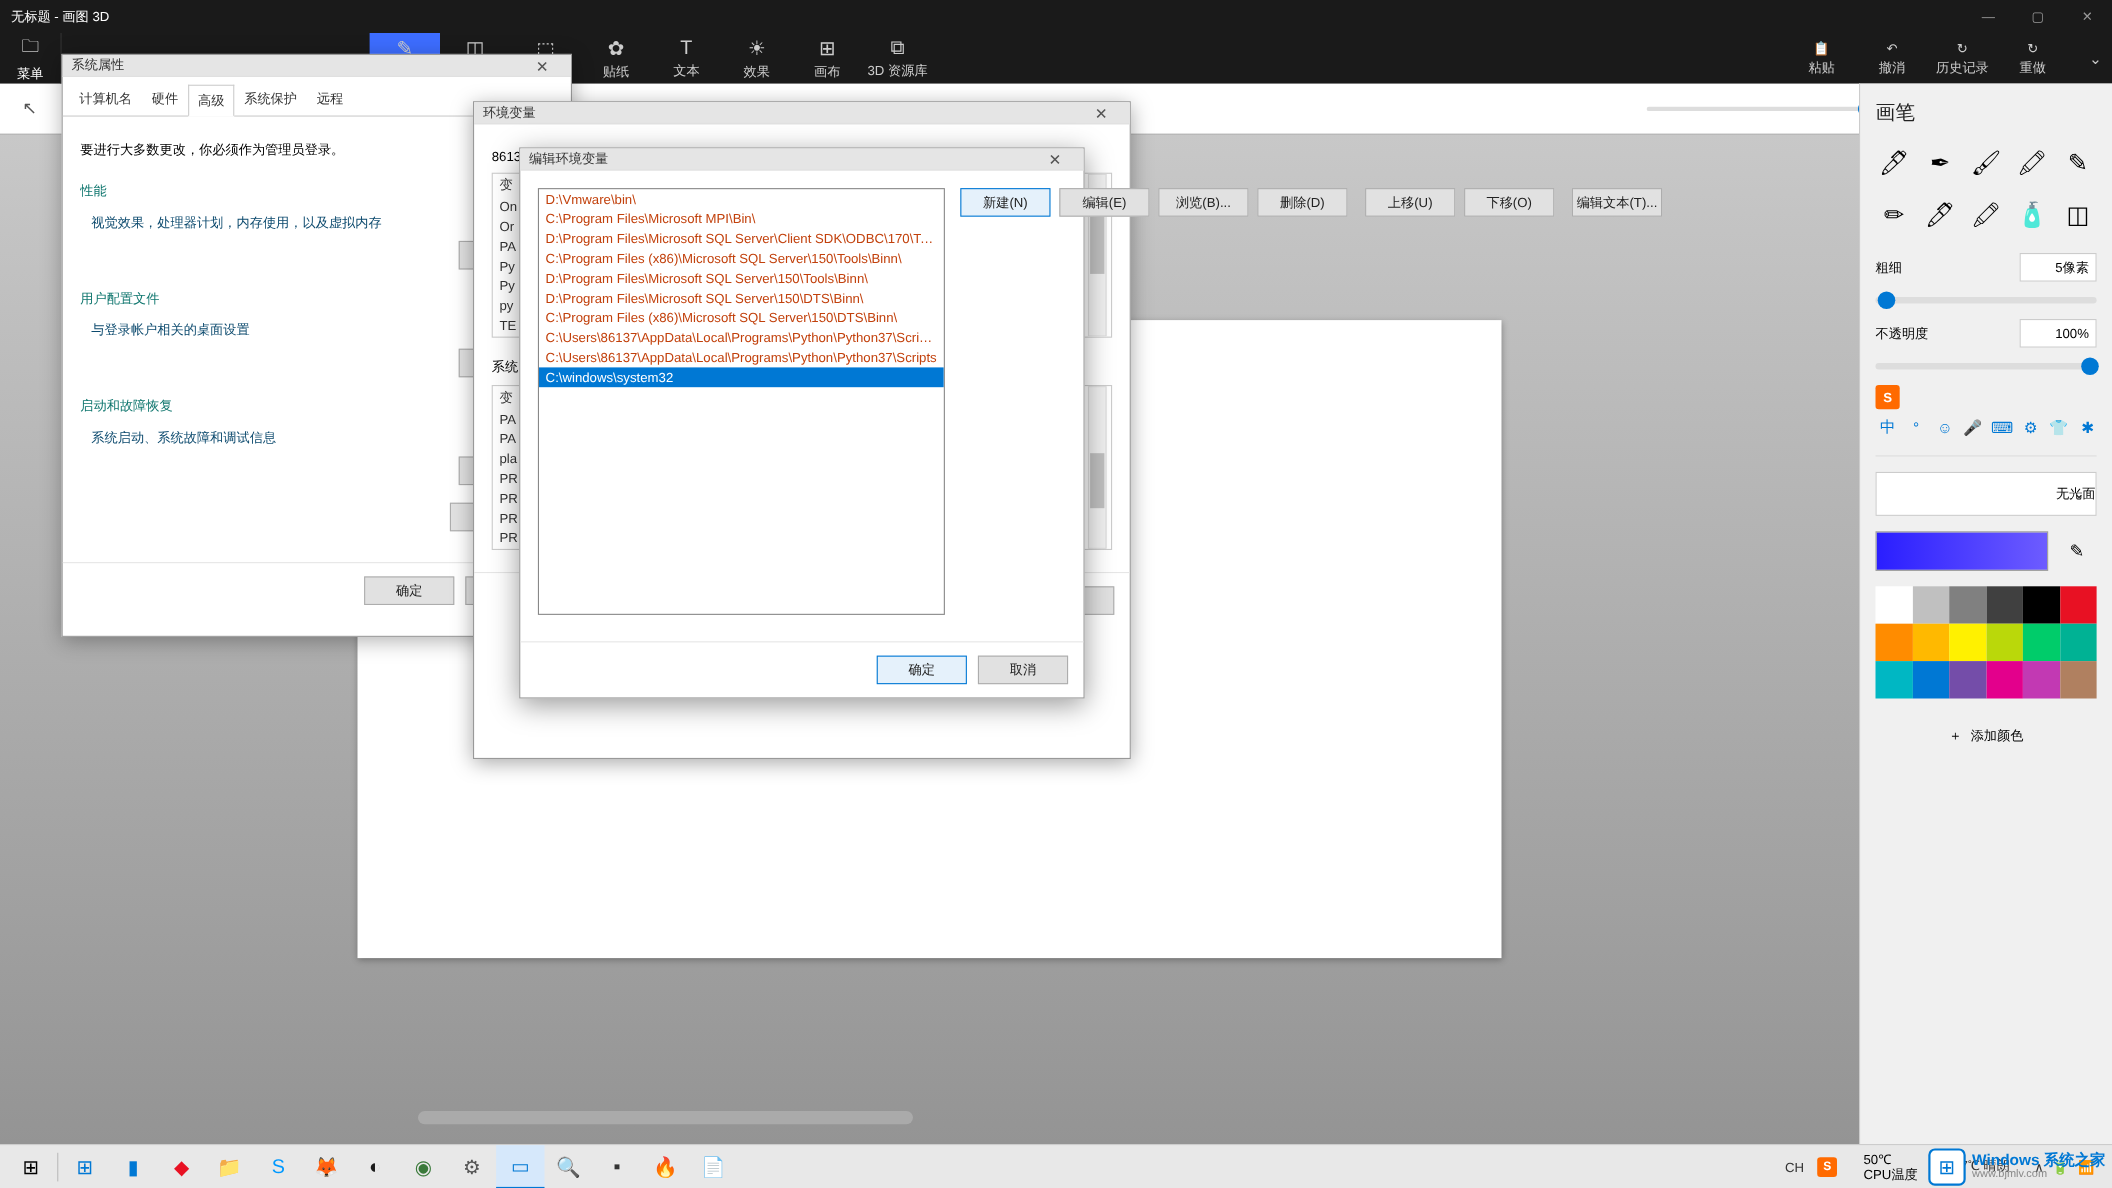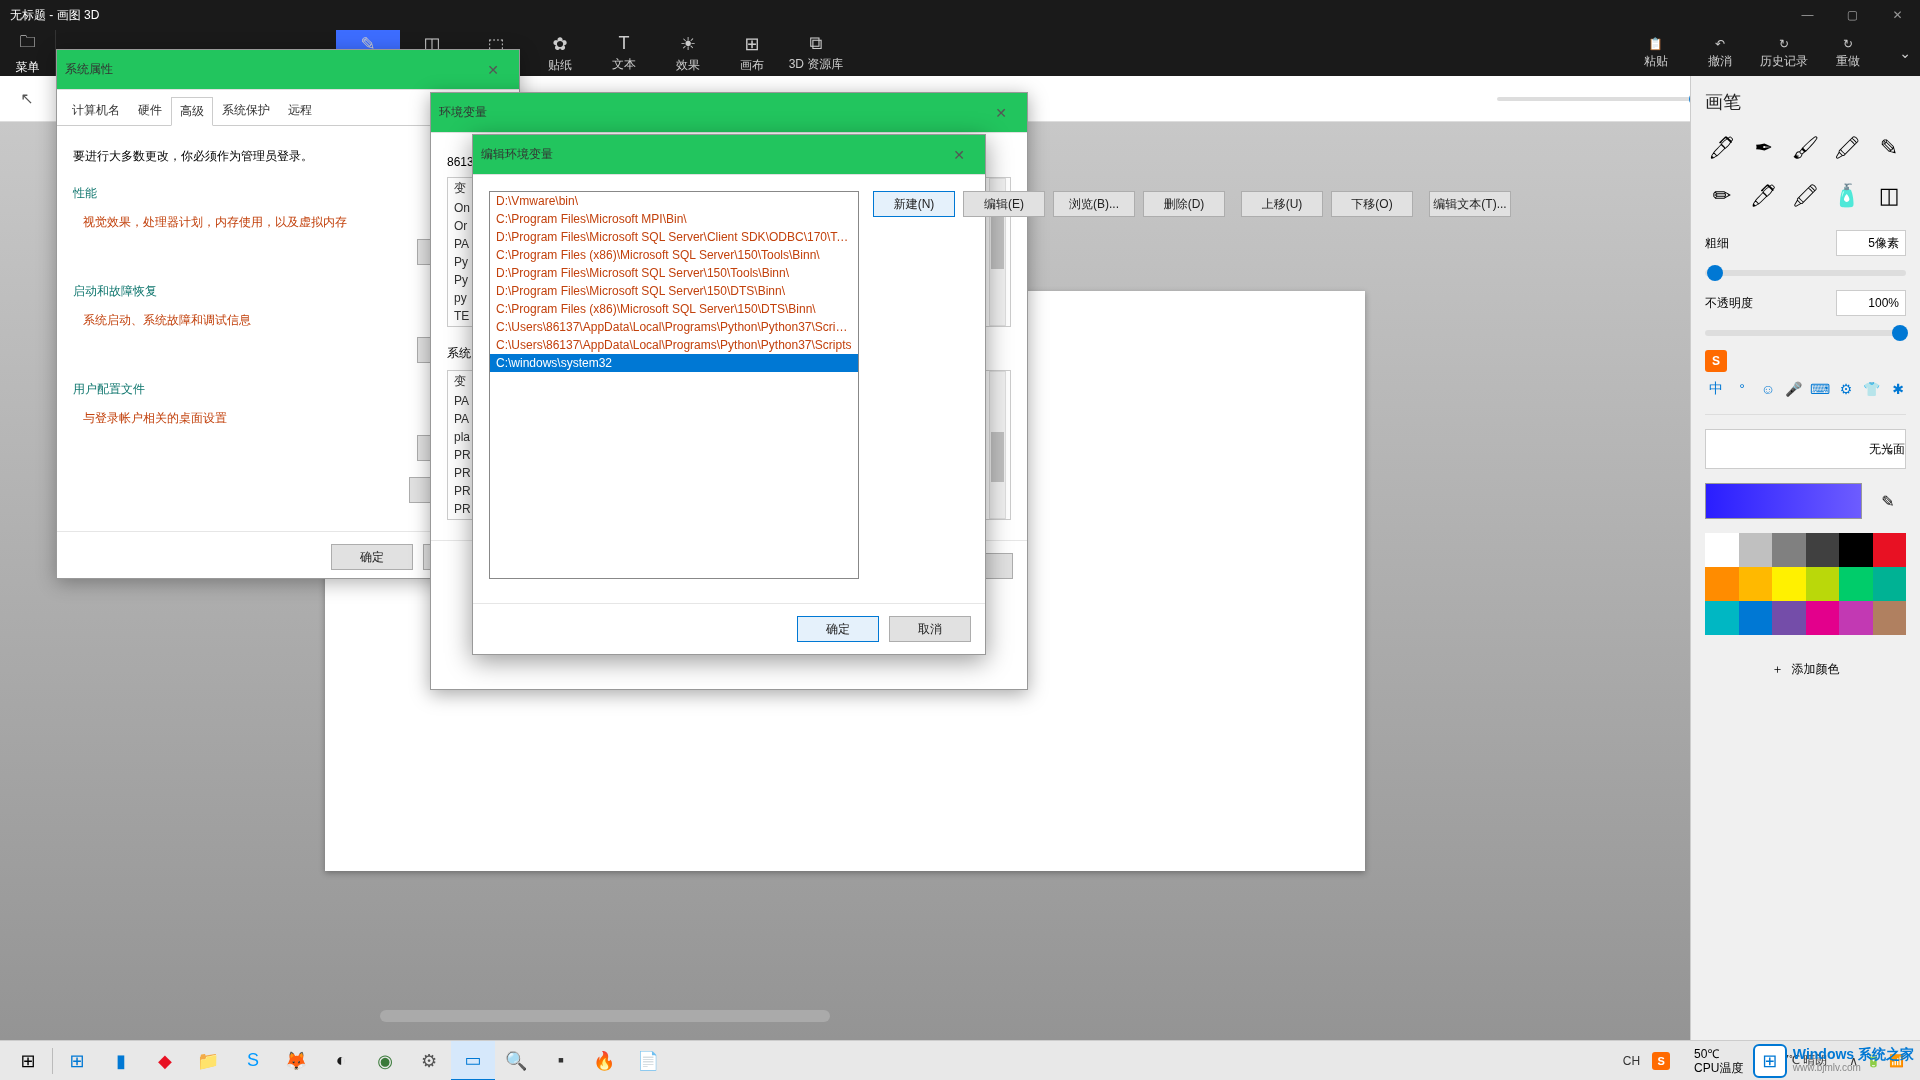--- a/index.html
+++ b/index.html
@@ -41,30 +41,30 @@
 .hr{height:1px;background:#ddd}
 .surface-dd{height:40px;border:1px solid #ccc;background:#fff;display:flex;align-items:center;justify-content:flex-end;position:relative}
 .surface-dd .chev{position:absolute;right:10px}
 .grad-row{display:flex;gap:8px;align-items:center}
 .grad{flex:1;height:36px;background:linear-gradient(90deg,#2a1eff,#6d5cff);border:1px solid #999}
 .eyedrop{width:36px;height:36px;display:flex;align-items:center;justify-content:center;font-size:16px}
 .palette{display:grid;grid-template-columns:repeat(6,1fr);gap:0}
 .sw{height:34px}
 .add-color{height:40px;display:flex;align-items:center;justify-content:center;gap:8px;font-size:13px}
 .sys-dialog{position:absolute;background:#fff;border:1px solid #999;box-shadow:0 4px 18px rgba(0,0,0,.3)}
-.sys-title{height:40px;background:#22c55e;display:flex;align-items:center;padding:0 8px;color:#333;border-bottom:1px solid #e0e0e0}
+.sys-title{height:20px;background:#e5e5e5;display:flex;align-items:center;padding:0 8px;color:#333;border-bottom:1px solid #e0e0e0}
 .sys-title .spacer{flex:1}
 .sys-close{width:36px;height:28px;display:flex;align-items:center;justify-content:center;color:#555;font-size:14px}
 .tabstrip{display:flex;padding:6px 6px 0;gap:0;border-bottom:1px solid #ccc}
 .tab{padding:5px 8px;border:1px solid transparent;color:#333}
 .tab.active{border:1px solid #ccc;border-bottom:1px solid #fff;background:#fff;position:relative;top:1px}
 .sys-body{padding:12px 16px}
 .group{margin-top:10px}
 .group-title{color:#0f766e;margin-bottom:6px}
-.group-line{padding:6px 0 0 10px;color:#c2410c}
+.group-line{padding:6px 0 0 10px;color:#0c4a6e}
 .group-btn-row{display:flex;justify-content:flex-end;padding:8px 4px}
 .win-btn{min-width:82px;height:26px;border:1px solid #adadad;background:#e1e1e1;display:flex;align-items:center;justify-content:center;color:#222}
 .win-btn.primary{border:1px solid #0078d4;background:#e5f1fb}
 .btn-row{display:flex;gap:10px;justify-content:flex-end;padding:12px 14px;border-top:1px solid #e6e6e6;margin-top:8px}
 .env-dialog{position:absolute;background:#fff;border:1px solid #999;box-shadow:0 4px 18px rgba(0,0,0,.35)}
 .env-body{padding:12px 16px}
 .var-group{margin-top:10px}
 .var-list{border:1px solid #ccc;height:150px;overflow:hidden}
 .var-list .row{padding:2px 6px;color:#333;white-space:nowrap}
 .env-scroll{position:absolute;right:4px;width:17px;background:#f0f0f0;border:1px solid #ddd}
@@ -275,29 +275,29 @@
   <div class="sys-body">
     <div style="padding:10px 0">要进行大多数更改，你必须作为管理员登录。</div>
     <div class="group">
       <div class="group-title">性能</div>
       <div class="group-line">视觉效果，处理器计划，内存使用，以及虚拟内存</div>
       <div class="group-btn-row">
           <div class="win-btn">设置</div>
         </div>
     </div>
     <div class="group">
-      <div class="group-title">启动和故障恢复</div>
-      <div class="group-line">系统启动、系统故障和调试信息</div>
+      <div class="group-title">用户配置文件</div>
+      <div class="group-line">与登录帐户相关的桌面设置</div>
       <div class="group-btn-row">
           <div class="win-btn">设置</div>
         </div>
     </div>
     <div class="group">
-      <div class="group-title">用户配置文件</div>
-      <div class="group-line">与登录帐户相关的桌面设置</div>
+      <div class="group-title">启动和故障恢复</div>
+      <div class="group-line">系统启动、系统故障和调试信息</div>
       <div class="group-btn-row">
           <div class="win-btn">设置</div>
         </div>
     </div>
     <div class="group-btn-row">
         <div class="win-btn" style="min-width:90px">环境变量</div>
       </div>
   </div>
   <div class="btn-row">
     <div class="win-btn">确定</div>

